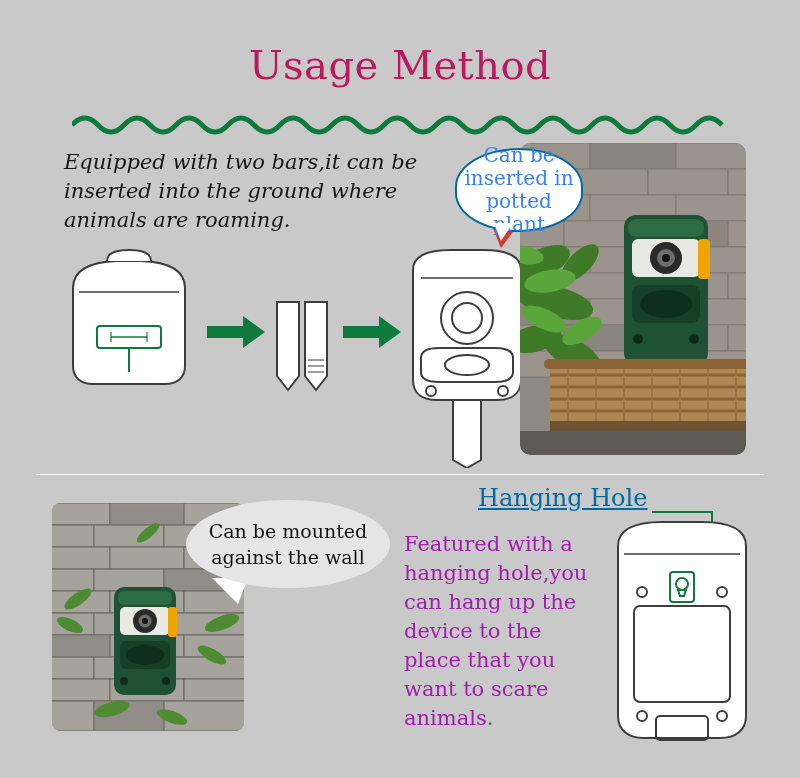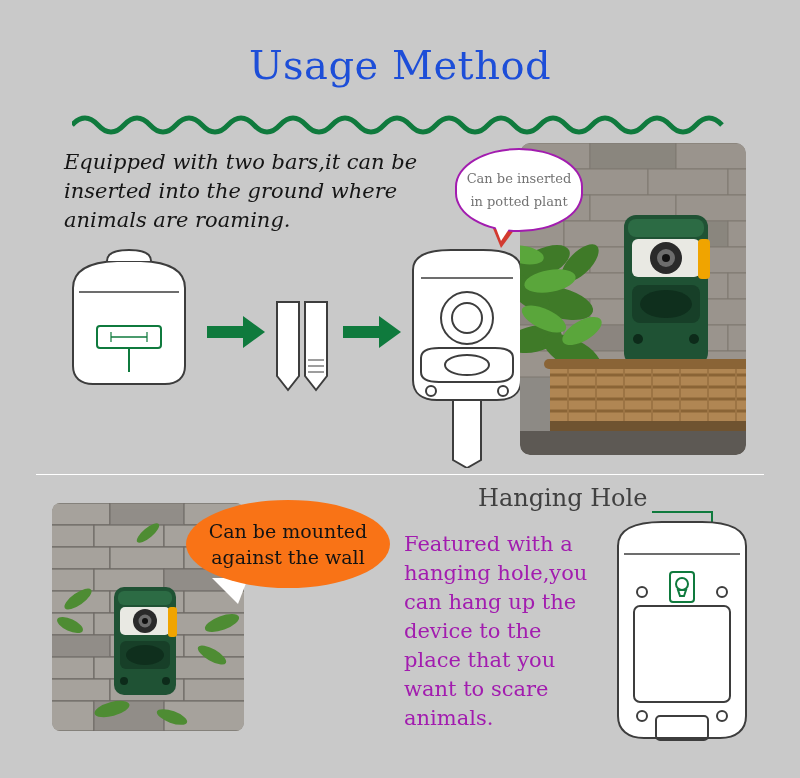--- a/index.html
+++ b/index.html
@@ -22,21 +22,21 @@
   }
 
   
   #title {
     position: absolute;
     top: 42px;
     left: 0;
     width: 800px;
     text-align: center;
     font-size: 40px;
-    color: #1d4ed8;
+    color: #be185d;
     letter-spacing: 0.5px;
     font-family: "DejaVu Serif", serif;
   }
 
   
   #wave {
     position: absolute;
     top: 110px;
     left: 72px;
     width: 656px;
@@ -72,25 +72,25 @@
     color: #151515;
   }
 
   
   #bubble-top {
     position: absolute;
     top: 148px;
     left: 455px;
     width: 128px;
     height: 84px;
-    border: 2px solid #a21caf;
+    border: 2px solid #0369a1;
     border-radius: 50% / 46%;
     background: #ffffff;
-    color: #737373;
-    font-size: 13px;
+    color: #3b82f6;
+    font-size: 20px;
     line-height: 23px;
     text-align: center;
     display: flex;
     align-items: center;
     justify-content: center;
     box-sizing: border-box;
     padding: 0 6px;
     z-index: 6;
   }
   #bubble-top-tail {
@@ -149,21 +149,21 @@
   }
 
   
   #bubble-bottom {
     position: absolute;
     top: 500px;
     left: 186px;
     width: 204px;
     height: 88px;
     border-radius: 50% / 50%;
-    background: #f97316;
+    background: #e5e5e5;
     color: #131313;
     font-size: 19px;
     line-height: 26px;
     text-align: center;
     display: flex;
     align-items: center;
     justify-content: center;
     box-sizing: border-box;
     padding: 0 14px;
     z-index: 6;
@@ -179,22 +179,23 @@
     border-top: 26px solid #ffffff;
     z-index: 5;
   }
 
   
   #hanging-title {
     position: absolute;
     top: 484px;
     left: 478px;
     font-size: 24px;
-    color: #404040;
+    color: #0369a1;
     font-family: "DejaVu Serif", serif;
+    text-decoration: underline;
   }
 
   
   #bottom-text {
     position: absolute;
     top: 530px;
     left: 404px;
     width: 200px;
     font-size: 21px;
     line-height: 29px;

